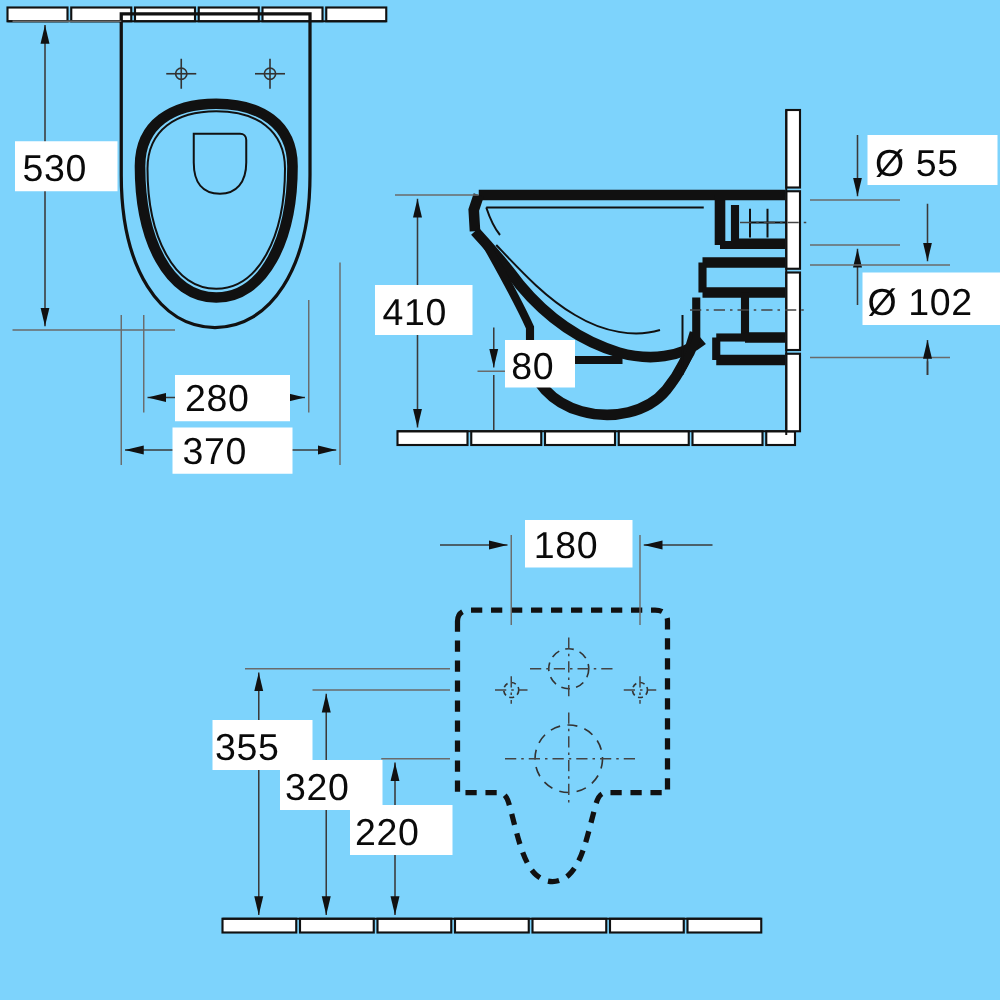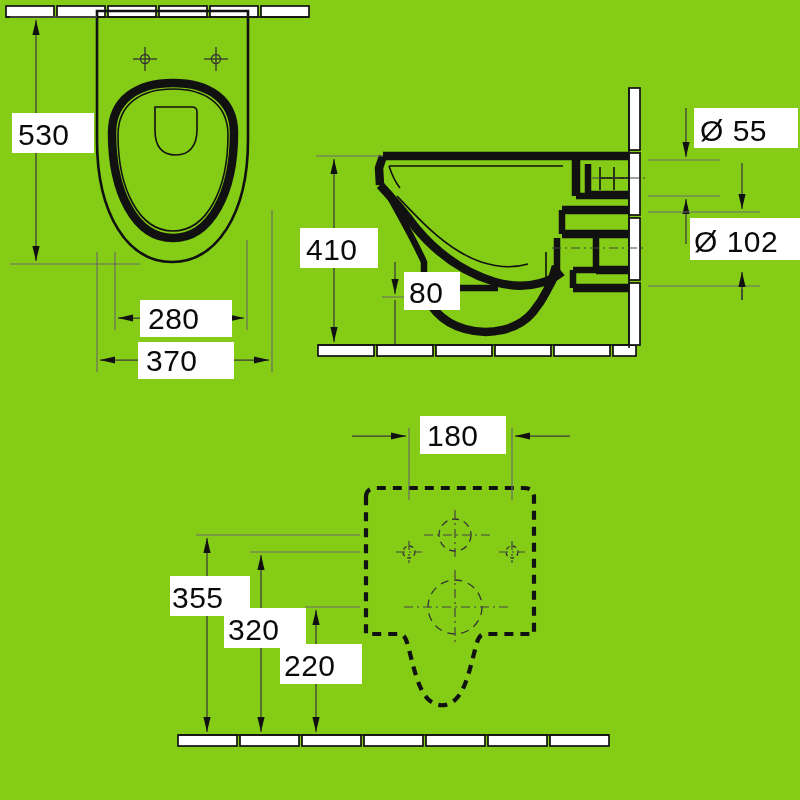--- a/index.html
+++ b/index.html
@@ -4,21 +4,21 @@
 <style>
   html, body {
     margin: 0;
     padding: 0;
     background: #ffffff;
   }
   #sheet {
     position: relative;
     width: 800px;
     height: 800px;
-    background: #84cc16;
+    background: #7dd3fc;
     font-family: "Liberation Sans", sans-serif;
     overflow: hidden;
   }
   #sheet svg {
     position: absolute;
     left: 0;
     top: 0;
   }
   .dimtext {
     font-family: "Liberation Sans", sans-serif;

